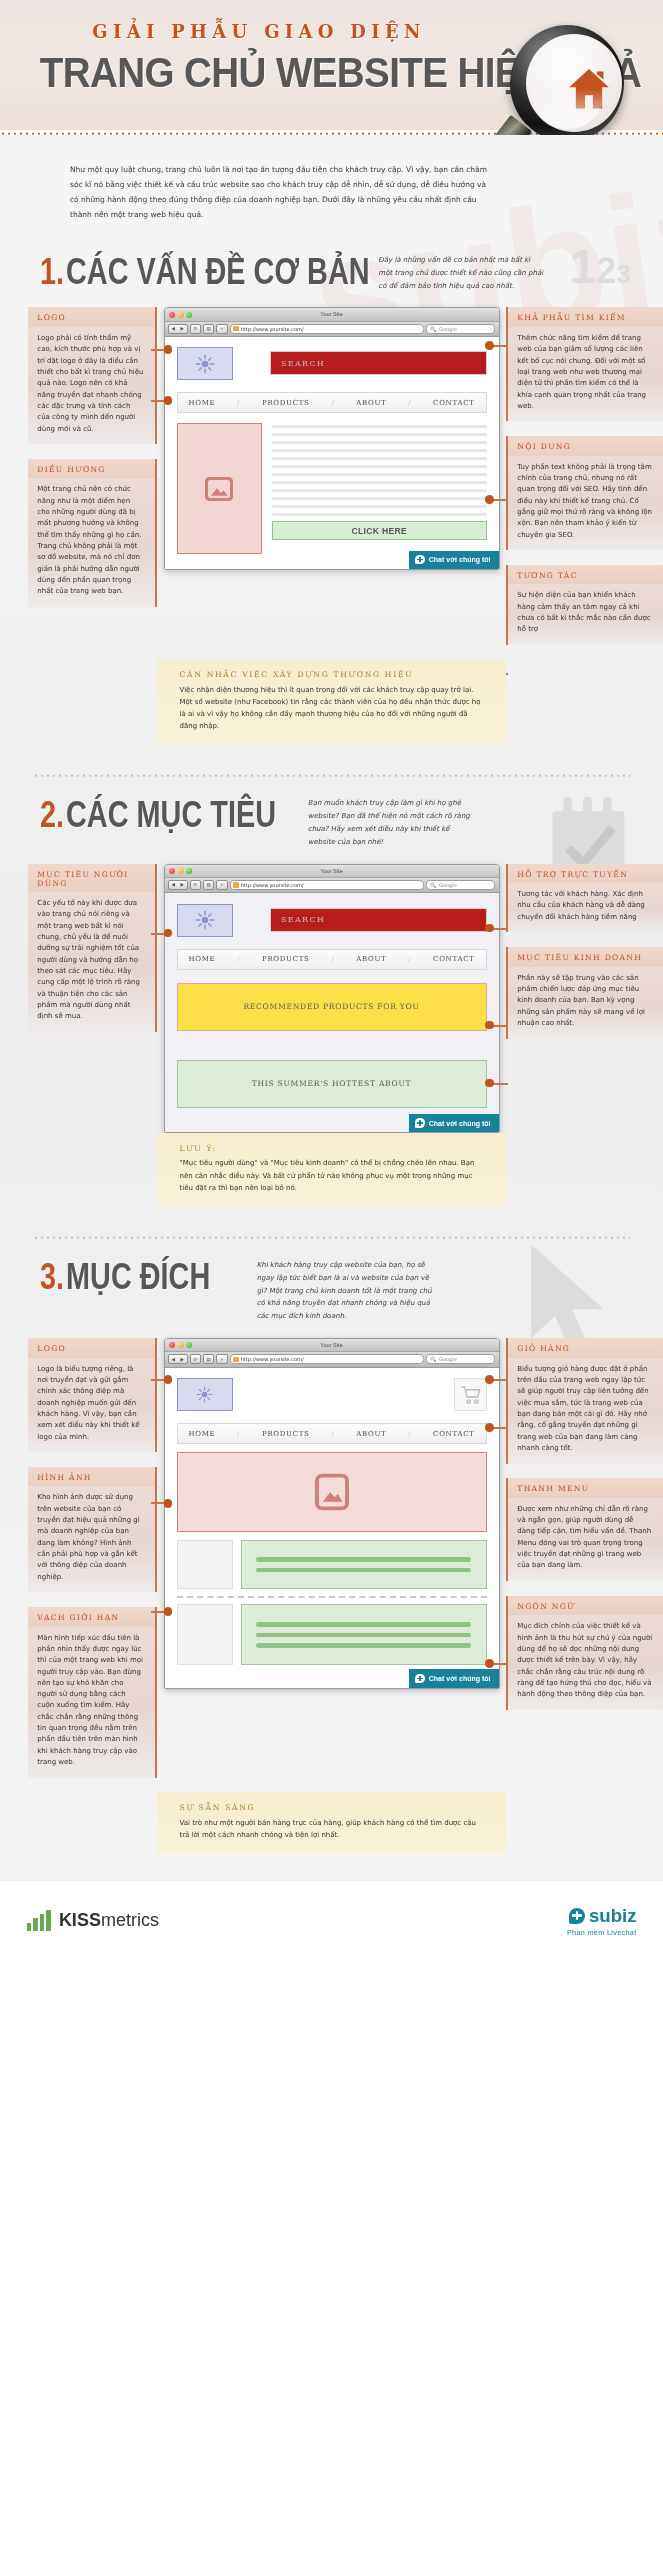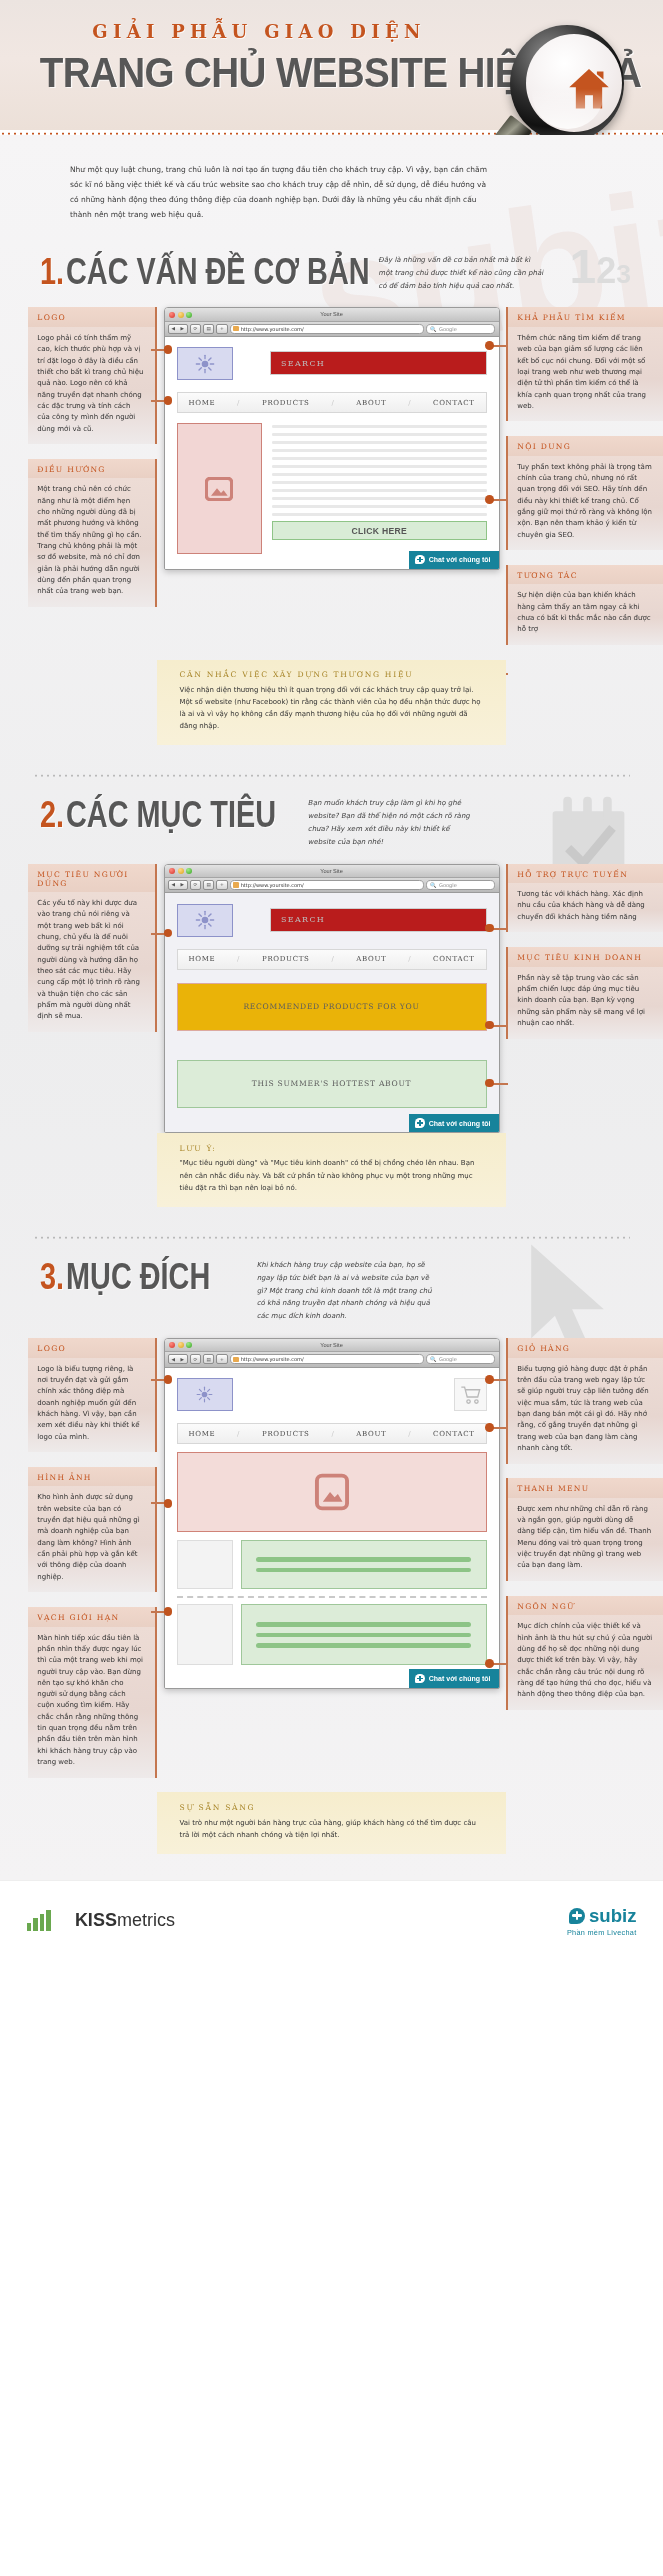--- a/index.html
+++ b/index.html
@@ -238,21 +238,21 @@
   .wf-lines { flex: 1; padding-top: 2.7px; }
   .wf-line { height: 2.7px; background: #e8e8e8; border-radius: 1.3px; margin-bottom: 5.3px; }
   .wf-cta {
     margin-top: 2.7px; height: 18.6px; background: #d9ecd6; border: 0.7px solid #8fc487;
     display:flex; align-items:center; justify-content:center;
     font-family: "Liberation Sans", sans-serif; font-weight: bold; font-size: 8.6px;
     color: #555; letter-spacing: 0.3px;
   }
   .wf-banner {
     margin: 9.3px 12px 0 12px; height: 37px; border: 0.7px solid #dca9a0;
-    background: #eab308; display:flex; flex-direction:column;
+    background: #fde047; display:flex; flex-direction:column;
     align-items:center; justify-content:center;
     font-family: "DejaVu Serif", serif; font-size: 7.6px; color: #5d5d5d; letter-spacing: 0.7px;
     line-height: 1.6;
   }
   .wf-banner.green { background: #dcecd8; border-color: #9fc79a; }
   .wf-bigimg {
     margin: 8px 12px 0 12px; height: 80px; background: #f3dcd9;
     border: 0.7px solid #d08378; display:flex; align-items:center; justify-content:center;
   }
   .wf-row { display:flex; gap: 8px; margin: 8px 12px 0 12px; }
@@ -291,21 +291,21 @@
     font-size: 7.6px; letter-spacing: 1.7px; font-weight: normal; margin-bottom: 4.6px;
   }
   .yellow-note p { font-size: 7px; line-height: 1.72; color: #333; }
 
   
   .footer {
     height: 80px; background: #fff; display:flex;
     align-items:center; justify-content:space-between; padding: 0 26.5px;
     border-top: 0.7px solid #eee;
   }
-  .kiss { display:flex; align-items:center; gap: 24px; }
+  .kiss { display:flex; align-items:center; gap: 8px; }
   .kiss-bars { display:flex; align-items:flex-end; gap: 2px; height: 20px; }
   .kiss-bars i { width: 4.6px; display:block; background: #6aa84f; }
   .kiss-txt { font-family: "Liberation Sans", sans-serif; font-size: 18px; color: #333; }
   .kiss-txt b { font-weight: bold; }
   .kiss-txt span { font-weight: normal; }
   .subiz { text-align: right; }
   .subiz-logo {
     display:flex; align-items:center; gap: 4px; justify-content:flex-end;
     font-family:"Liberation Sans", sans-serif; font-size: 18.6px; font-weight: bold; color: #17839b;
   }

